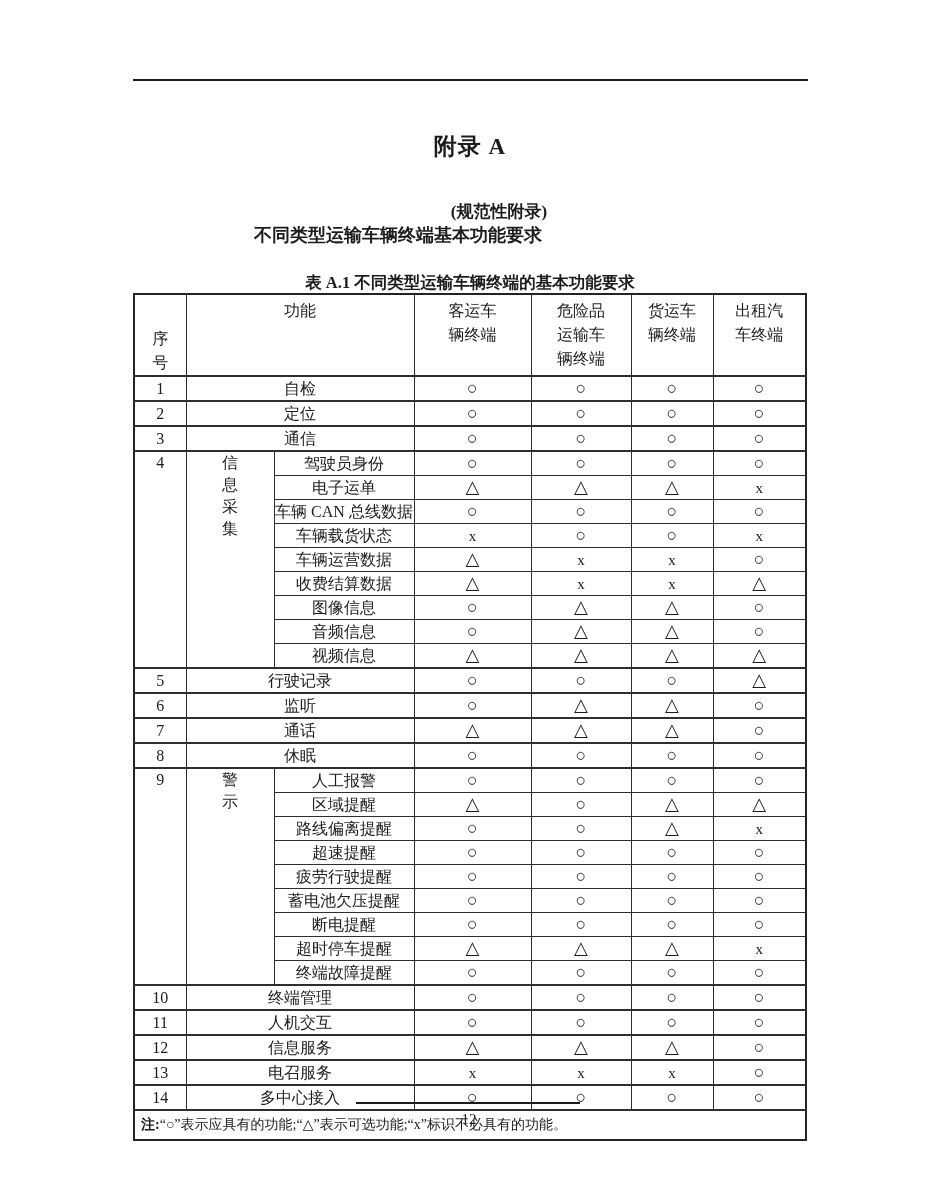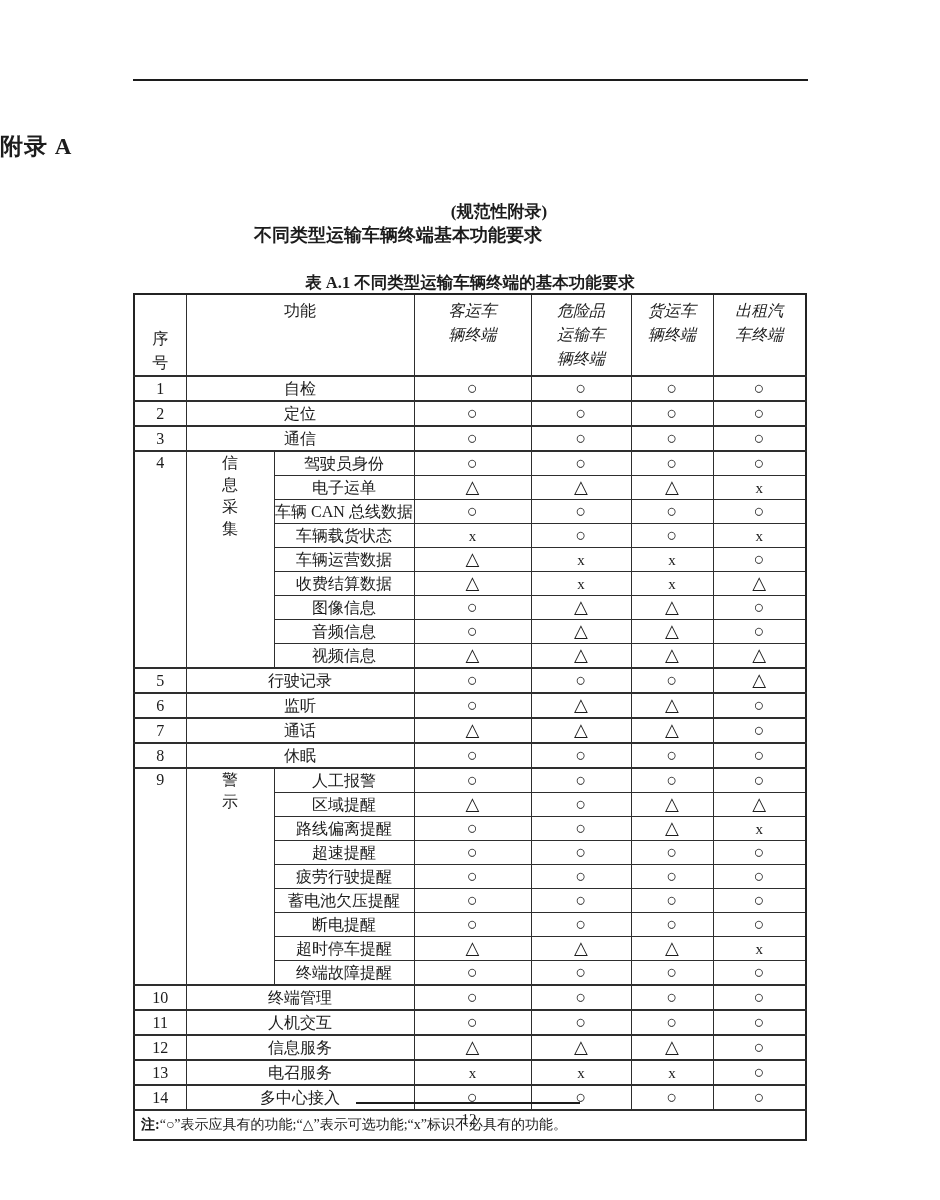--- a/index.html
+++ b/index.html
@@ -3,38 +3,38 @@
 <meta charset="utf-8">
 <style>
   html,body{margin:0;padding:0;background:#ffffff;}
   .page{
     position:relative;width:940px;height:1200px;background:#ffffff;
     font-family:"Liberation Serif","DejaVu Serif",serif;color:#1c1c1c;
     overflow:hidden;
   }
   .doc-code{position:absolute;top:53px;left:133px;width:675px;text-align:right;font-size:15px;letter-spacing:.5px;}
   .header-rule{position:absolute;top:79px;left:133px;width:675px;height:2px;background:#1c1c1c;}
-  .appendix-title{position:absolute;top:131px;left:0;width:940px;font-size:23px;font-weight:bold;letter-spacing:1px;}
+  .appendix-title{position:absolute;top:131px;left:0;width:940px;text-align:center;font-size:23px;font-weight:bold;letter-spacing:1px;}
   .subtitle-normative{position:absolute;top:200px;left:0;width:940px;text-align:center;font-size:17px;font-weight:bold;padding-left:29px;}
   .subtitle-name{position:absolute;top:223px;left:0;width:796px;text-align:center;font-size:18px;font-weight:bold;}
   .intro{position:absolute;top:249px;left:133px;width:700px;font-size:16px;padding-left:42px;}
   .table-caption{position:absolute;top:272px;left:0;width:940px;text-align:center;font-size:16.5px;font-weight:bold;}
 
   table.req{
     position:absolute;top:293px;left:133px;
     border-collapse:collapse;table-layout:fixed;width:672px;
     border:2px solid #232323;
   }
   table.req th,table.req td{
     border:1px solid #2e2e2e;text-align:center;padding:0;
     font-size:16px;font-weight:normal;color:#1c1c1c;
   }
   table.req thead th{height:75px;vertical-align:top;padding-top:4px;line-height:24px;}
   .wrap1{display:inline-block;width:1.05em;word-break:break-all;margin-top:28px;}
-  .wrap3{display:inline-block;width:3.15em;word-break:break-all;font-style:italic;}
+  .wrap3{display:inline-block;width:3.15em;word-break:break-all;}
   table.req tbody td{height:22px;line-height:22px;}
   tr.main td{border-top-width:2px;}
   td.group-cell{vertical-align:top;padding-top:12px;line-height:33px;white-space:pre-line;}
   td.group-seq{vertical-align:top;padding-top:1px;}
   td.mark-cell{font-size:16px;}
   span.mark-circle,span.mark-triangle{font-size:18px;}
   span.mark-x{font-size:15px;}
   tr.note-row td{
     height:26px;text-align:left;padding:3px 6px;font-size:14px;line-height:20px;
     border-top-width:2px;

